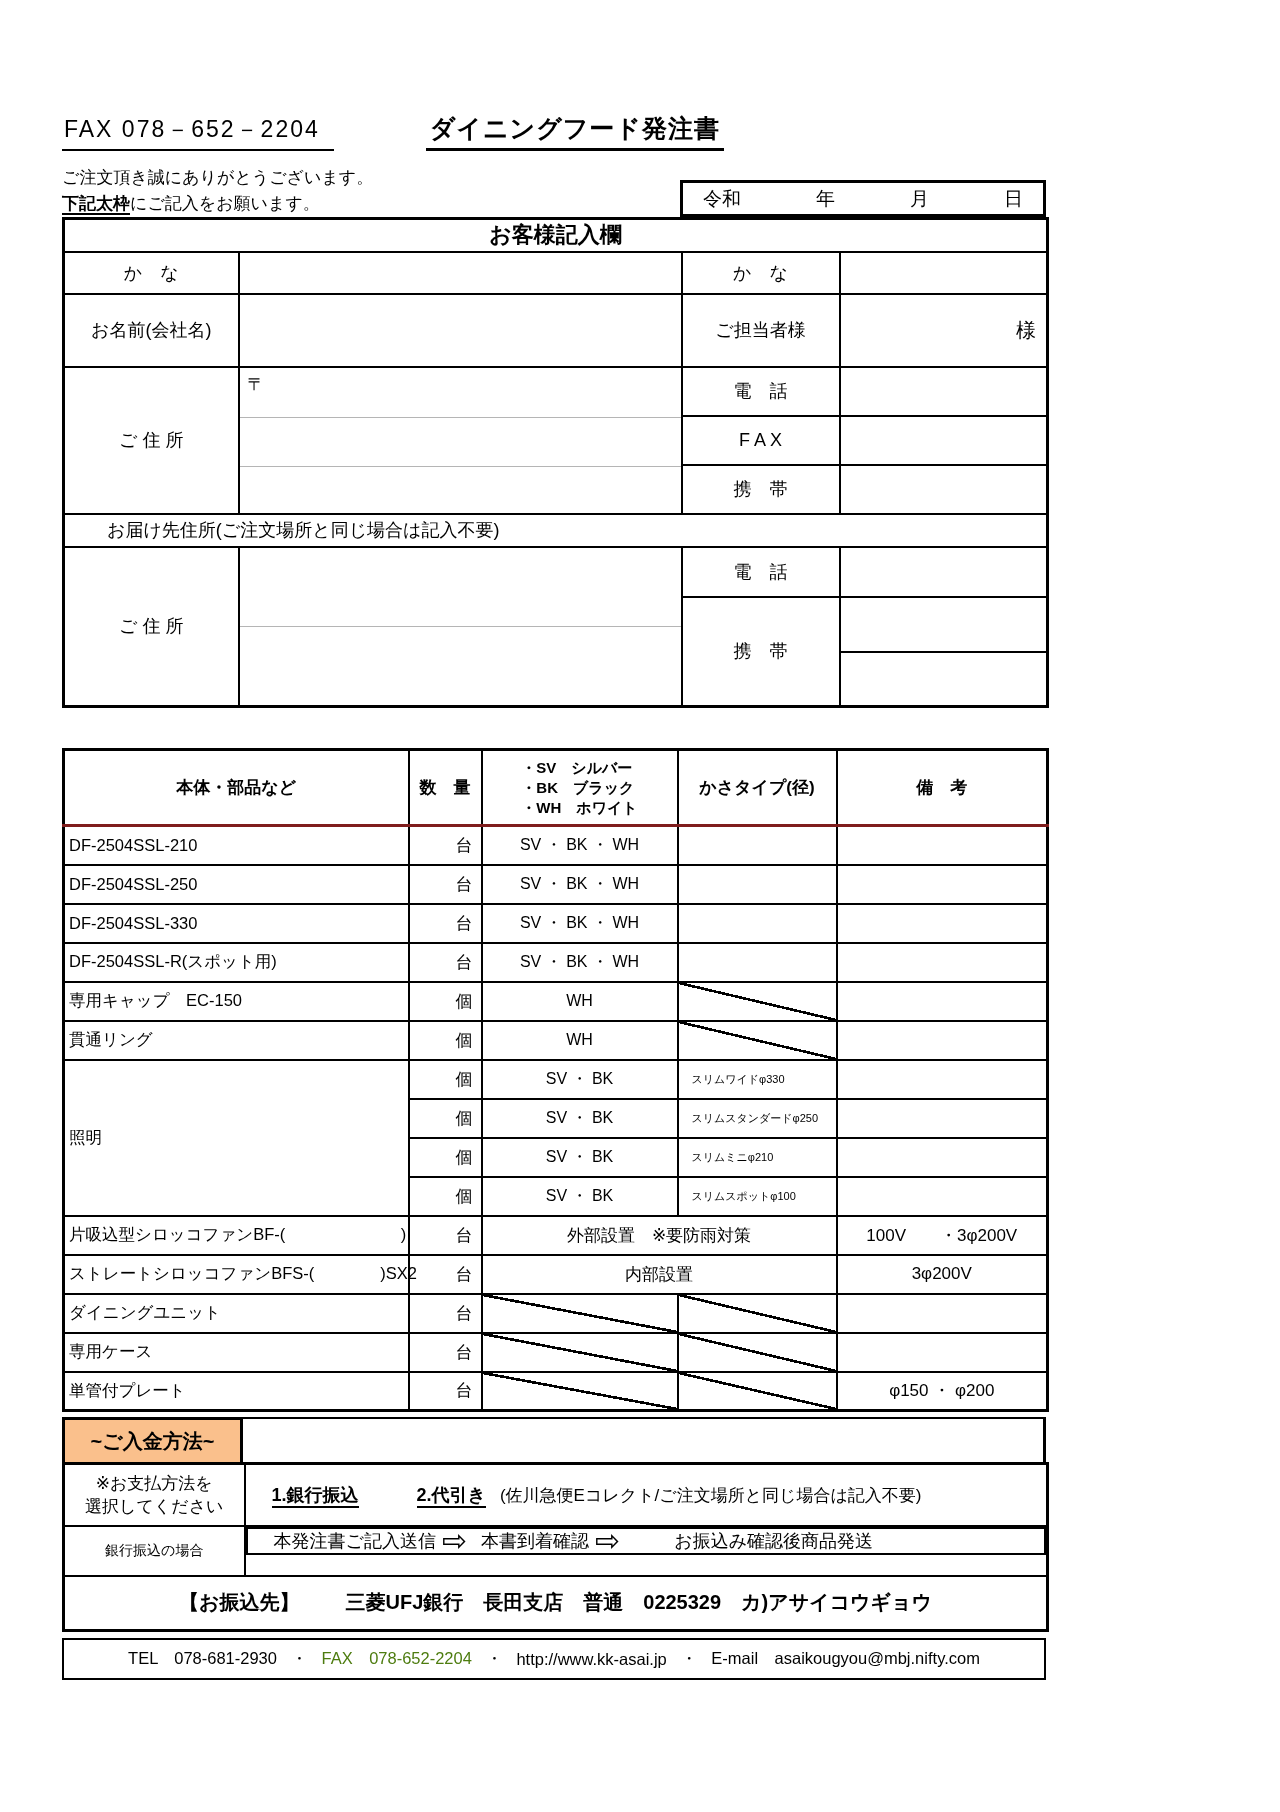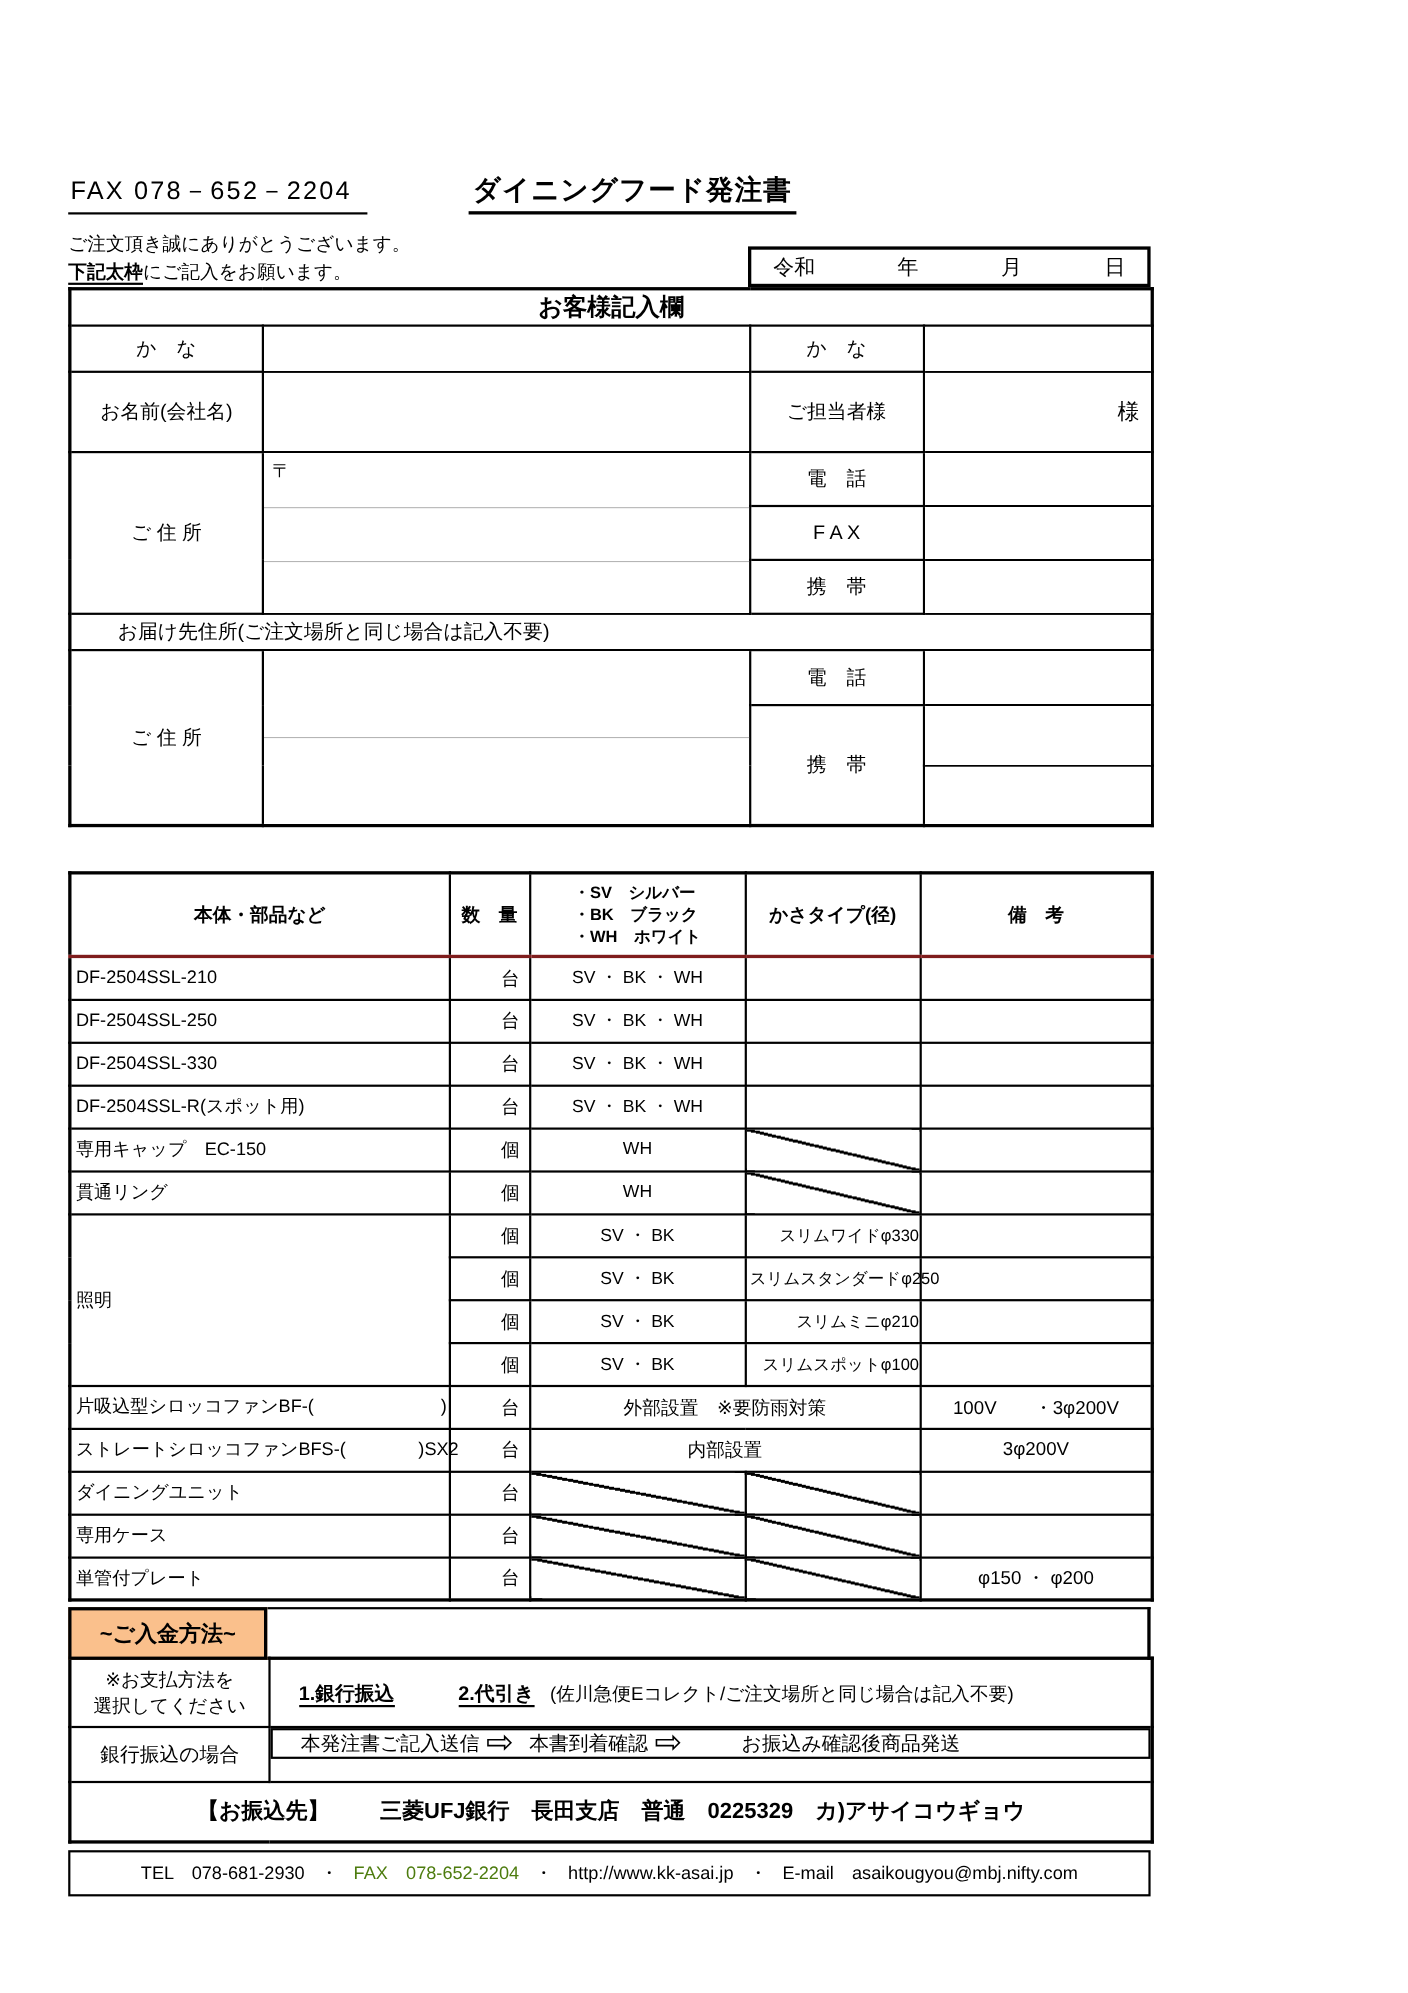--- a/index.html
+++ b/index.html
@@ -7,21 +7,21 @@
   .page {
     position:relative; width:1280px; height:1812px; background:#ffffff;
     font-family:"Liberation Sans","DejaVu Sans",sans-serif; color:#000;
     margin:0 auto; overflow:hidden;
   }
   .content { position:absolute; left:62px; top:112px; width:984px; }
 
   
   .title-row { display:flex; align-items:baseline; }
   .fax-number { font-size:23px; letter-spacing:2px; border-bottom:2px solid #000; padding:0 14px 4px 2px; font-weight:500; }
-  .doc-title { font-size:25px; font-weight:bold; letter-spacing:1px; border-bottom:3px solid #000; padding:0 4px 3px 4px; margin-left:92px;margin-top:44px; }
+  .doc-title { font-size:25px; font-weight:bold; letter-spacing:1px; border-bottom:3px solid #000; padding:0 4px 3px 4px; margin-left:92px; }
 
   .intro-row { display:flex; justify-content:space-between; align-items:flex-end; margin-top:14px; }
   .greeting { font-size:17px; line-height:26px; }
   .em-underline { border-bottom:2px solid #000; font-weight:bold; }
   .date-box {
     width:366px; height:37px; border:3px solid #000; display:flex;
     justify-content:space-between; align-items:center; padding:0 20px; font-size:19px;
   }
 
   
@@ -42,37 +42,37 @@
 
   
   .order { margin-top:40px; }
   .order tr { height:39px; }
   .order tr.head { height:76px; }
   .order th { font-weight:bold; font-size:17px; text-align:center; vertical-align:middle; border-bottom:3px solid #7f1d1d; }
   .color-head-block { display:inline-block; text-align:left; font-size:15px; line-height:20px; }
   .order .item { font-size:16.5px; text-align:left; padding-left:4px; white-space:nowrap; }
   .order .qty { font-size:17px; text-align:right; padding-right:8px; }
   .order .color { font-size:16px; text-align:center; }
-  .order .shade-opt { font-size:15px; text-align:right; padding-left:3px; white-space:nowrap; }
+  .order .shade-opt { font-size:11px; text-align:left; padding-left:13px; white-space:nowrap; }
   .order .note { font-size:17px; text-align:center; white-space:nowrap; }
   .order .placement { font-size:17px; text-align:center; }
   .slash { background:linear-gradient(to top right,
       transparent calc(50% - 1.3px), #000 calc(50% - 1.3px),
       #000 calc(50% + 1.3px), transparent calc(50% + 1.3px)); }
 
   
   .pay-tab-row { display:flex; margin-top:5px; align-items:stretch; }
   .pay-tab {
     width:181px; height:48px; border:3px solid #000; font-size:20px; font-weight:bold;
     display:flex; align-items:center; justify-content:center; position:relative; z-index:2;
   }
   .pay-tab-filler { flex:1; border-top:2px solid #000; border-right:3px solid #000; }
   .pay { margin-top:-3px; }
   .pay .pl { text-align:center; font-size:17px; line-height:23px; }
-  .pay .pl2 { text-align:center; font-size:18px; }
+  .pay .pl2 { text-align:center; font-size:14px; }
   .ph62 { height:62px; } .ph50 { height:50px; } .ph55 { height:55px; }
   .pay .pc { font-size:18px; padding-left:26px; }
   .u { border-bottom:2px solid #000; padding-bottom:1px; font-weight:bold; }
   .opt-gap { display:inline-block; width:58px; }
   .opt-note { font-size:17px; margin-left:14px; font-weight:normal; }
   .flow { display:flex; align-items:center; }
   .flow .arrow { font-size:30px; line-height:20px; margin:0 14px 0 6px; font-weight:normal; }
   .flow .step { font-size:18px; }
   .flow .step3 { margin-left:40px; }
   .payee { text-align:center; font-size:20px; font-weight:bold; }

